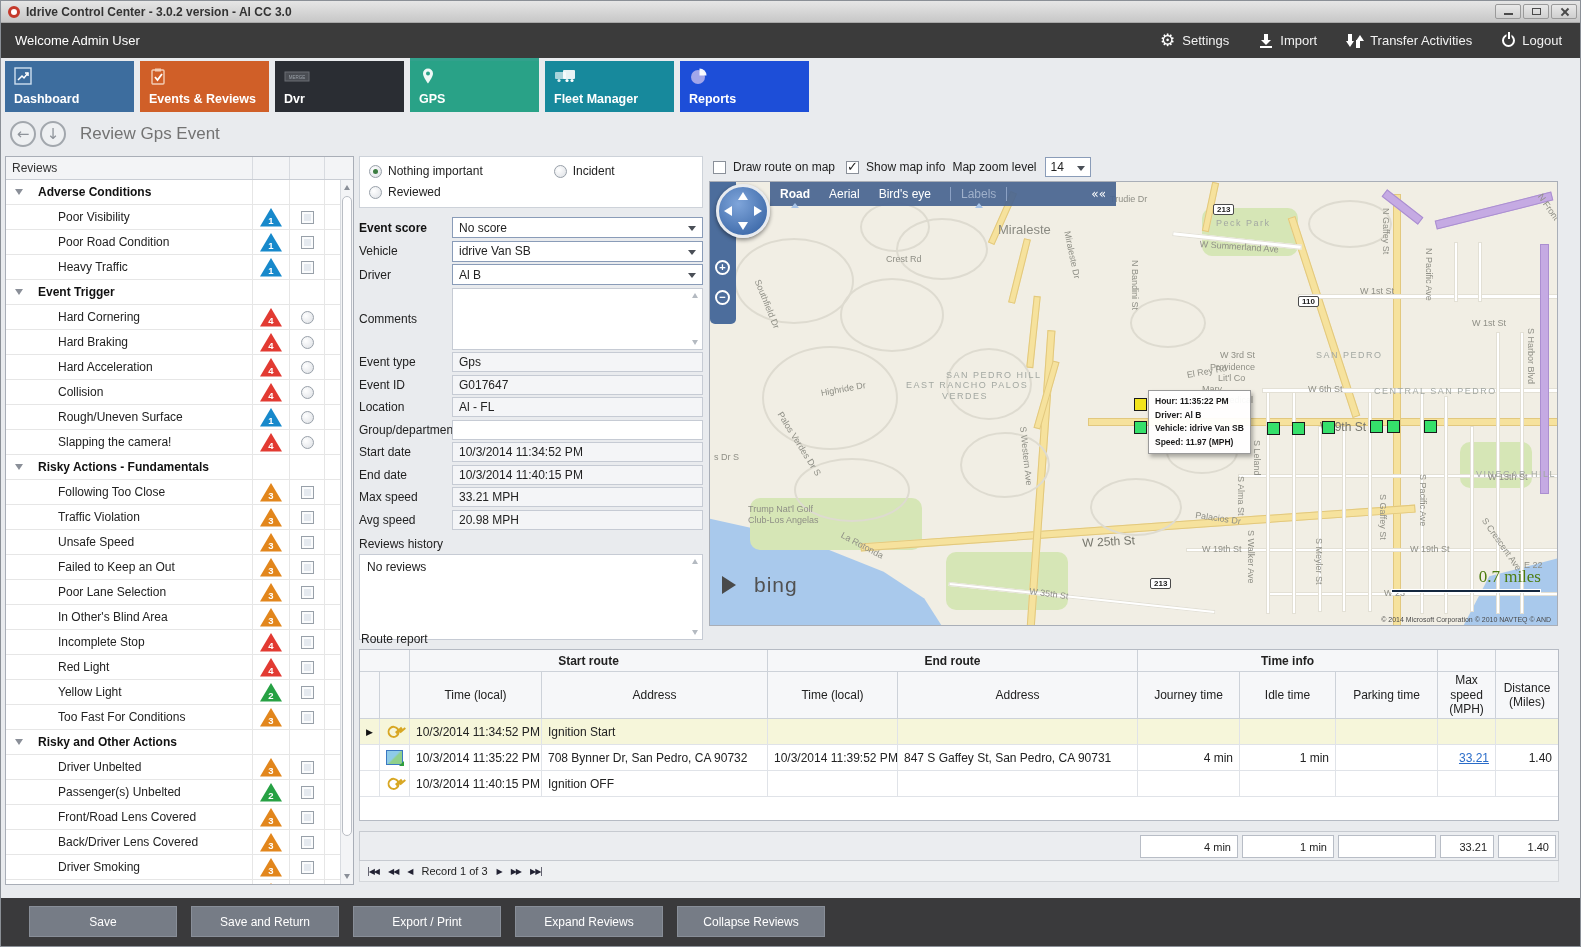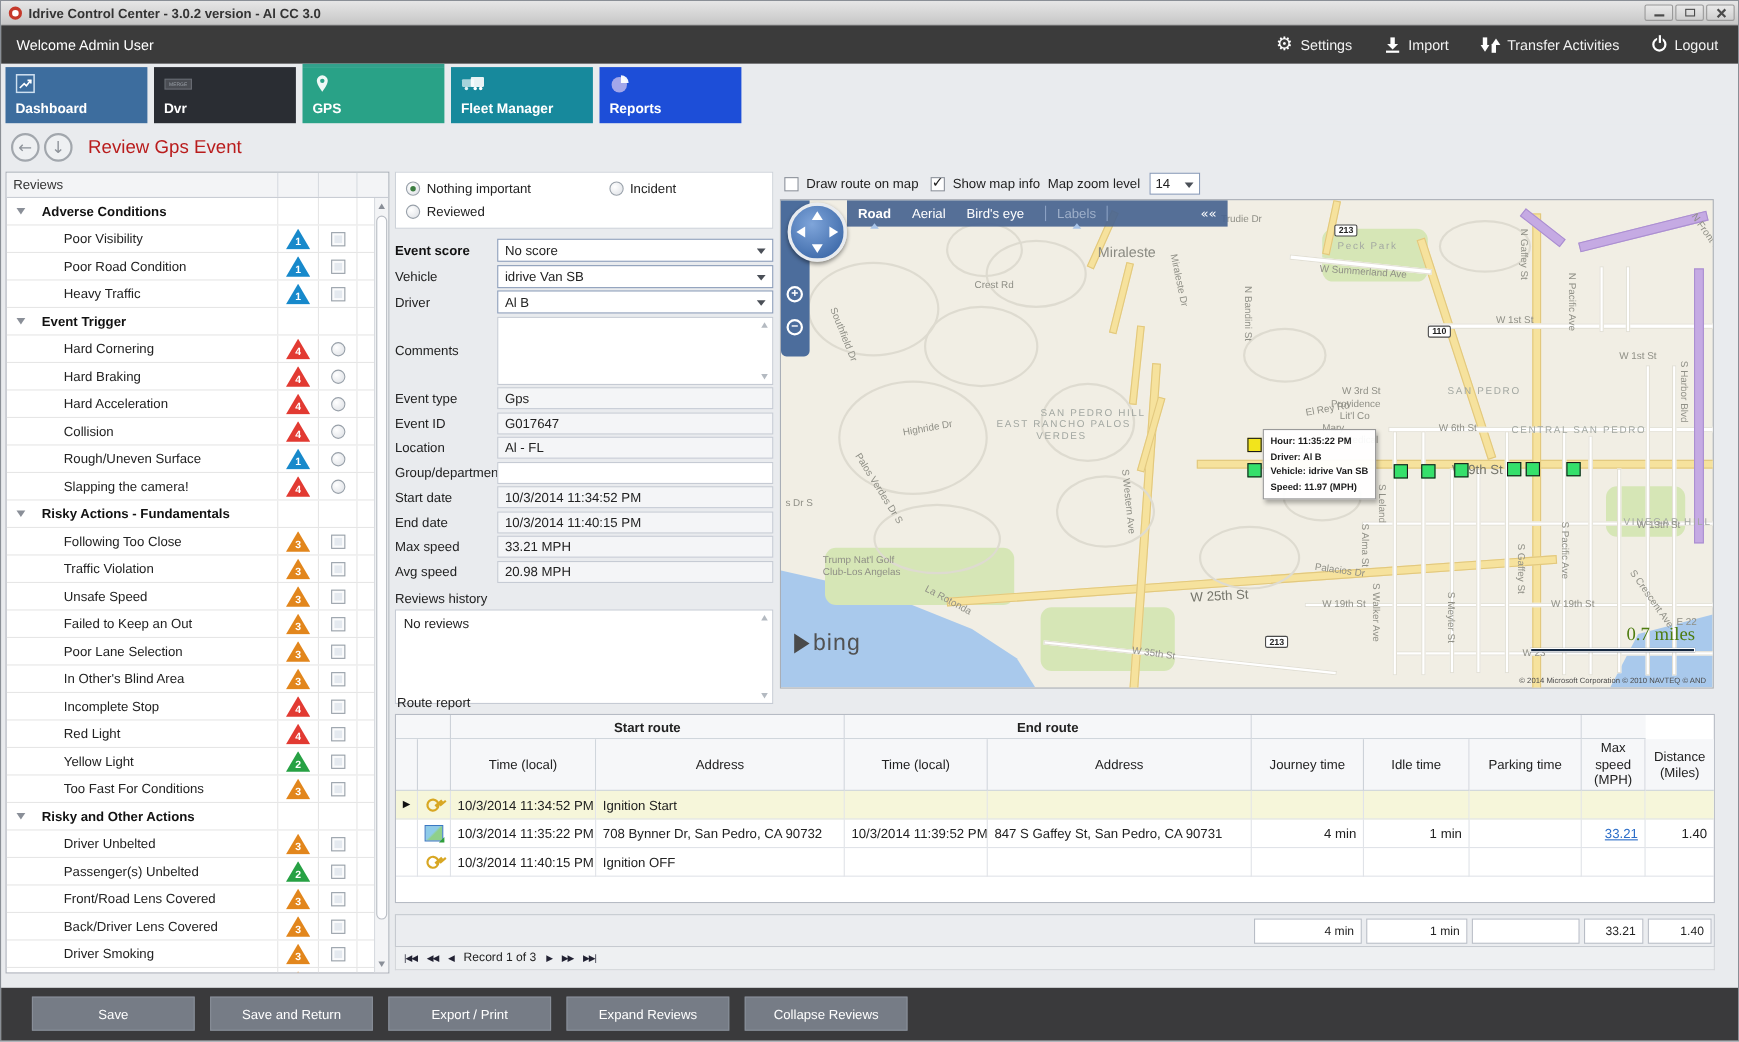--- a/index.html
+++ b/index.html
@@ -39,21 +39,21 @@
   
   #tabbar { position:absolute; left:0; top:57px; width:100%; height:55px; background:#e9ebee; display:flex; padding-left:4px; }
   .tab { position:relative; width:129px; height:51px; margin-right:6px; margin-top:3px; color:#fff; cursor:default; }
   .tab.active::before { content:''; position:absolute; left:0; top:-3px; width:100%; height:3px; background:#32a18c; }
   .tab-icon { position:absolute; left:9px; top:6px; width:22px; height:18px; }
   .tab-label { position:absolute; left:9px; bottom:6px; font-size:12.5px; font-weight:bold; white-space:nowrap; }
 
   
   #pagehead { position:absolute; left:0; top:112px; width:100%; height:42px; display:flex; align-items:center; }
   .nav-circle { width:26px; height:26px; border:2px solid #a2a7ad; border-radius:50%; color:#8e939a; font-family:"DejaVu Sans",sans-serif; font-size:15px; display:flex; align-items:center; justify-content:center; margin-left:9px; background:#eef0f2; }
-  #page-title { font-size:17px; color:#b91c1c; margin-left:14px; font-weight:500;text-align:center; }
+  #page-title { font-size:17px; color:#737373; margin-left:14px; font-weight:500;text-align:center; }
 
   
   #reviews-panel { position:absolute; left:4px; top:155px; width:349px; height:729px; background:#fff; border:1px solid #a9aeb7; overflow:hidden; }
   #reviews-head { height:23px; background:#f3f4f6; border-bottom:1px solid #c9cdd4; font-size:12px; color:#333; display:flex; align-items:center; }
   #reviews-head .h-label { flex:1; padding-left:6px; }
   #reviews-head .h-c { width:37px; height:100%; border-left:1px solid #d8dbe0; }
   #reviews-head .h-c2 { width:35px; height:100%; border-left:1px solid #d8dbe0; }
   #reviews-head .h-g { width:29px; height:100%; border-left:1px solid #d8dbe0; }
   #tree-rows { position:absolute; left:0; top:23px; right:13px; bottom:0; overflow:hidden; }
   .tr-row { display:flex; height:25px; border-bottom:1px solid #e6e6e6; align-items:stretch; }
@@ -131,21 +131,21 @@
   .c-ar { position:absolute; width:0; height:0; }
   .c-n { left:50%; margin-left:-5px; top:5px; border-left:5px solid transparent; border-right:5px solid transparent; border-bottom:8px solid #fff; }
   .c-s { left:50%; margin-left:-5px; bottom:5px; border-left:5px solid transparent; border-right:5px solid transparent; border-top:8px solid #fff; }
   .c-w { top:50%; margin-top:-5px; left:5px; border-top:5px solid transparent; border-bottom:5px solid transparent; border-right:8px solid #fff; }
   .c-e { top:50%; margin-top:-5px; right:5px; border-top:5px solid transparent; border-bottom:5px solid transparent; border-left:8px solid #fff; }
   .sq { position:absolute; width:13px; height:13px; border:1px solid #1a1a1a; }
   .sq-y { background:#f2e41c; }
   .sq-g { background:#35e06b; }
   #map-tooltip { position:absolute; background:rgba(255,255,255,0.94); border:1px solid #9a9a9a; box-shadow:2px 3px 4px rgba(0,0,0,.3); padding:4px 6px; }
   #map-tooltip div { font-size:8.5px; font-weight:bold; color:#1a1a1a; line-height:1.6; white-space:nowrap; }
-  #bing-logo { position:absolute; left:12px; top:391px; display:flex; align-items:center; gap:3px; }
+  #bing-logo { position:absolute; left:12px; top:391px; display:flex; align-items:center; gap:18px; }
   #bing-mark { width:0; height:0; border-top:9px solid transparent; border-bottom:9px solid transparent; border-left:14px solid #4a4a4a; }
   #bing-text { font-size:21px; color:#515151; letter-spacing:1px; }
   #map-scale { position:absolute; right:16px; top:385px; width:150px; text-align:right; }
   #scale-text { font-family:"Liberation Serif", serif; font-size:17px; color:#4d7c0f; }
   #scale-bar { height:4px; background:#14273f; margin-top:2px; border:1px solid #fff; }
   #map-copy { position:absolute; right:6px; bottom:2px; font-size:7px; color:#4a4a4a; }
 
   
   #rr-label { position:absolute; left:360px; top:631px; font-size:12px; color:#222; }
   #rr-table { position:absolute; left:358px; top:648px; width:1200px; background:#fff; border:1px solid #b6bbc4; }
@@ -228,20 +228,30 @@
   <div id="tabbar">
     <div class="tab" style="background: rgb(61, 109, 158);">
       <span class="tab-icon">
         <svg viewBox="0 0 18 18" width="18" height="18">
             <rect x="1" y="1" width="16" height="16" fill="none" stroke="#cfe0f0" stroke-width="1.4"></rect>
             <path d="M4 13 L8 9 L10 11 L14 6" stroke="#fff" fill="none" stroke-width="1.5"></path>
             <path d="M11 6 h3 v3" stroke="#fff" fill="none" stroke-width="1.5"></path>
           </svg>
       </span>
       <span class="tab-label">Dashboard</span>
+    </div>
+    <div class="tab" style="background: rgb(208, 95, 40);">
+      <span class="tab-icon">
+        <svg viewBox="0 0 18 18" width="18" height="18">
+            <rect x="3" y="3" width="12" height="14" rx="1" fill="none" stroke="#f2cdb5" stroke-width="1.4"></rect>
+            <rect x="6" y="1.5" width="6" height="3" fill="#f2cdb5"></rect>
+            <path d="M6 10 l2.5 3 L13 7" stroke="#fff" stroke-width="1.8" fill="none"></path>
+          </svg>
+      </span>
+      <span class="tab-label">Events &amp; Reviews</span>
     </div>
     <div class="tab" style="background: rgb(42, 45, 51);">
       <span class="tab-icon">
         <svg viewBox="0 0 26 18" width="26" height="18">
             <rect x="1" y="5" width="24" height="9" fill="#4a4d53" stroke="#6a6e75" stroke-width="1"></rect>
             <text x="13" y="11.5" text-anchor="middle" font-size="4.5" fill="#9aa0a8" font-family="Liberation Sans, sans-serif">MERGE</text>
           </svg>
       </span>
       <span class="tab-label">Dvr</span>
     </div>
@@ -917,20 +927,21 @@
     </div>
     <div id="map-copy">© 2014 Microsoft Corporation    © 2010 NAVTEQ    © AND</div>
   </div>
 
   <div id="rr-label">Route report</div>
   <div id="rr-table">
     <div class="rr-g1">
       <div class="rr-hc"></div>
       <div class="rr-hc">Start route</div>
       <div class="rr-hc">End route</div>
+      <div class="rr-hc">Time info</div>
       <div class="rr-hc"></div>
       <div class="rr-hc" style="border-right:none;"></div>
     </div>
     <div class="rr-grid rr-h2">
       <div class="rr-hc"></div>
       <div class="rr-hc"></div>
       <div class="rr-hc">Time (local)</div>
       <div class="rr-hc">Address</div>
       <div class="rr-hc">Time (local)</div>
       <div class="rr-hc">Address</div>

